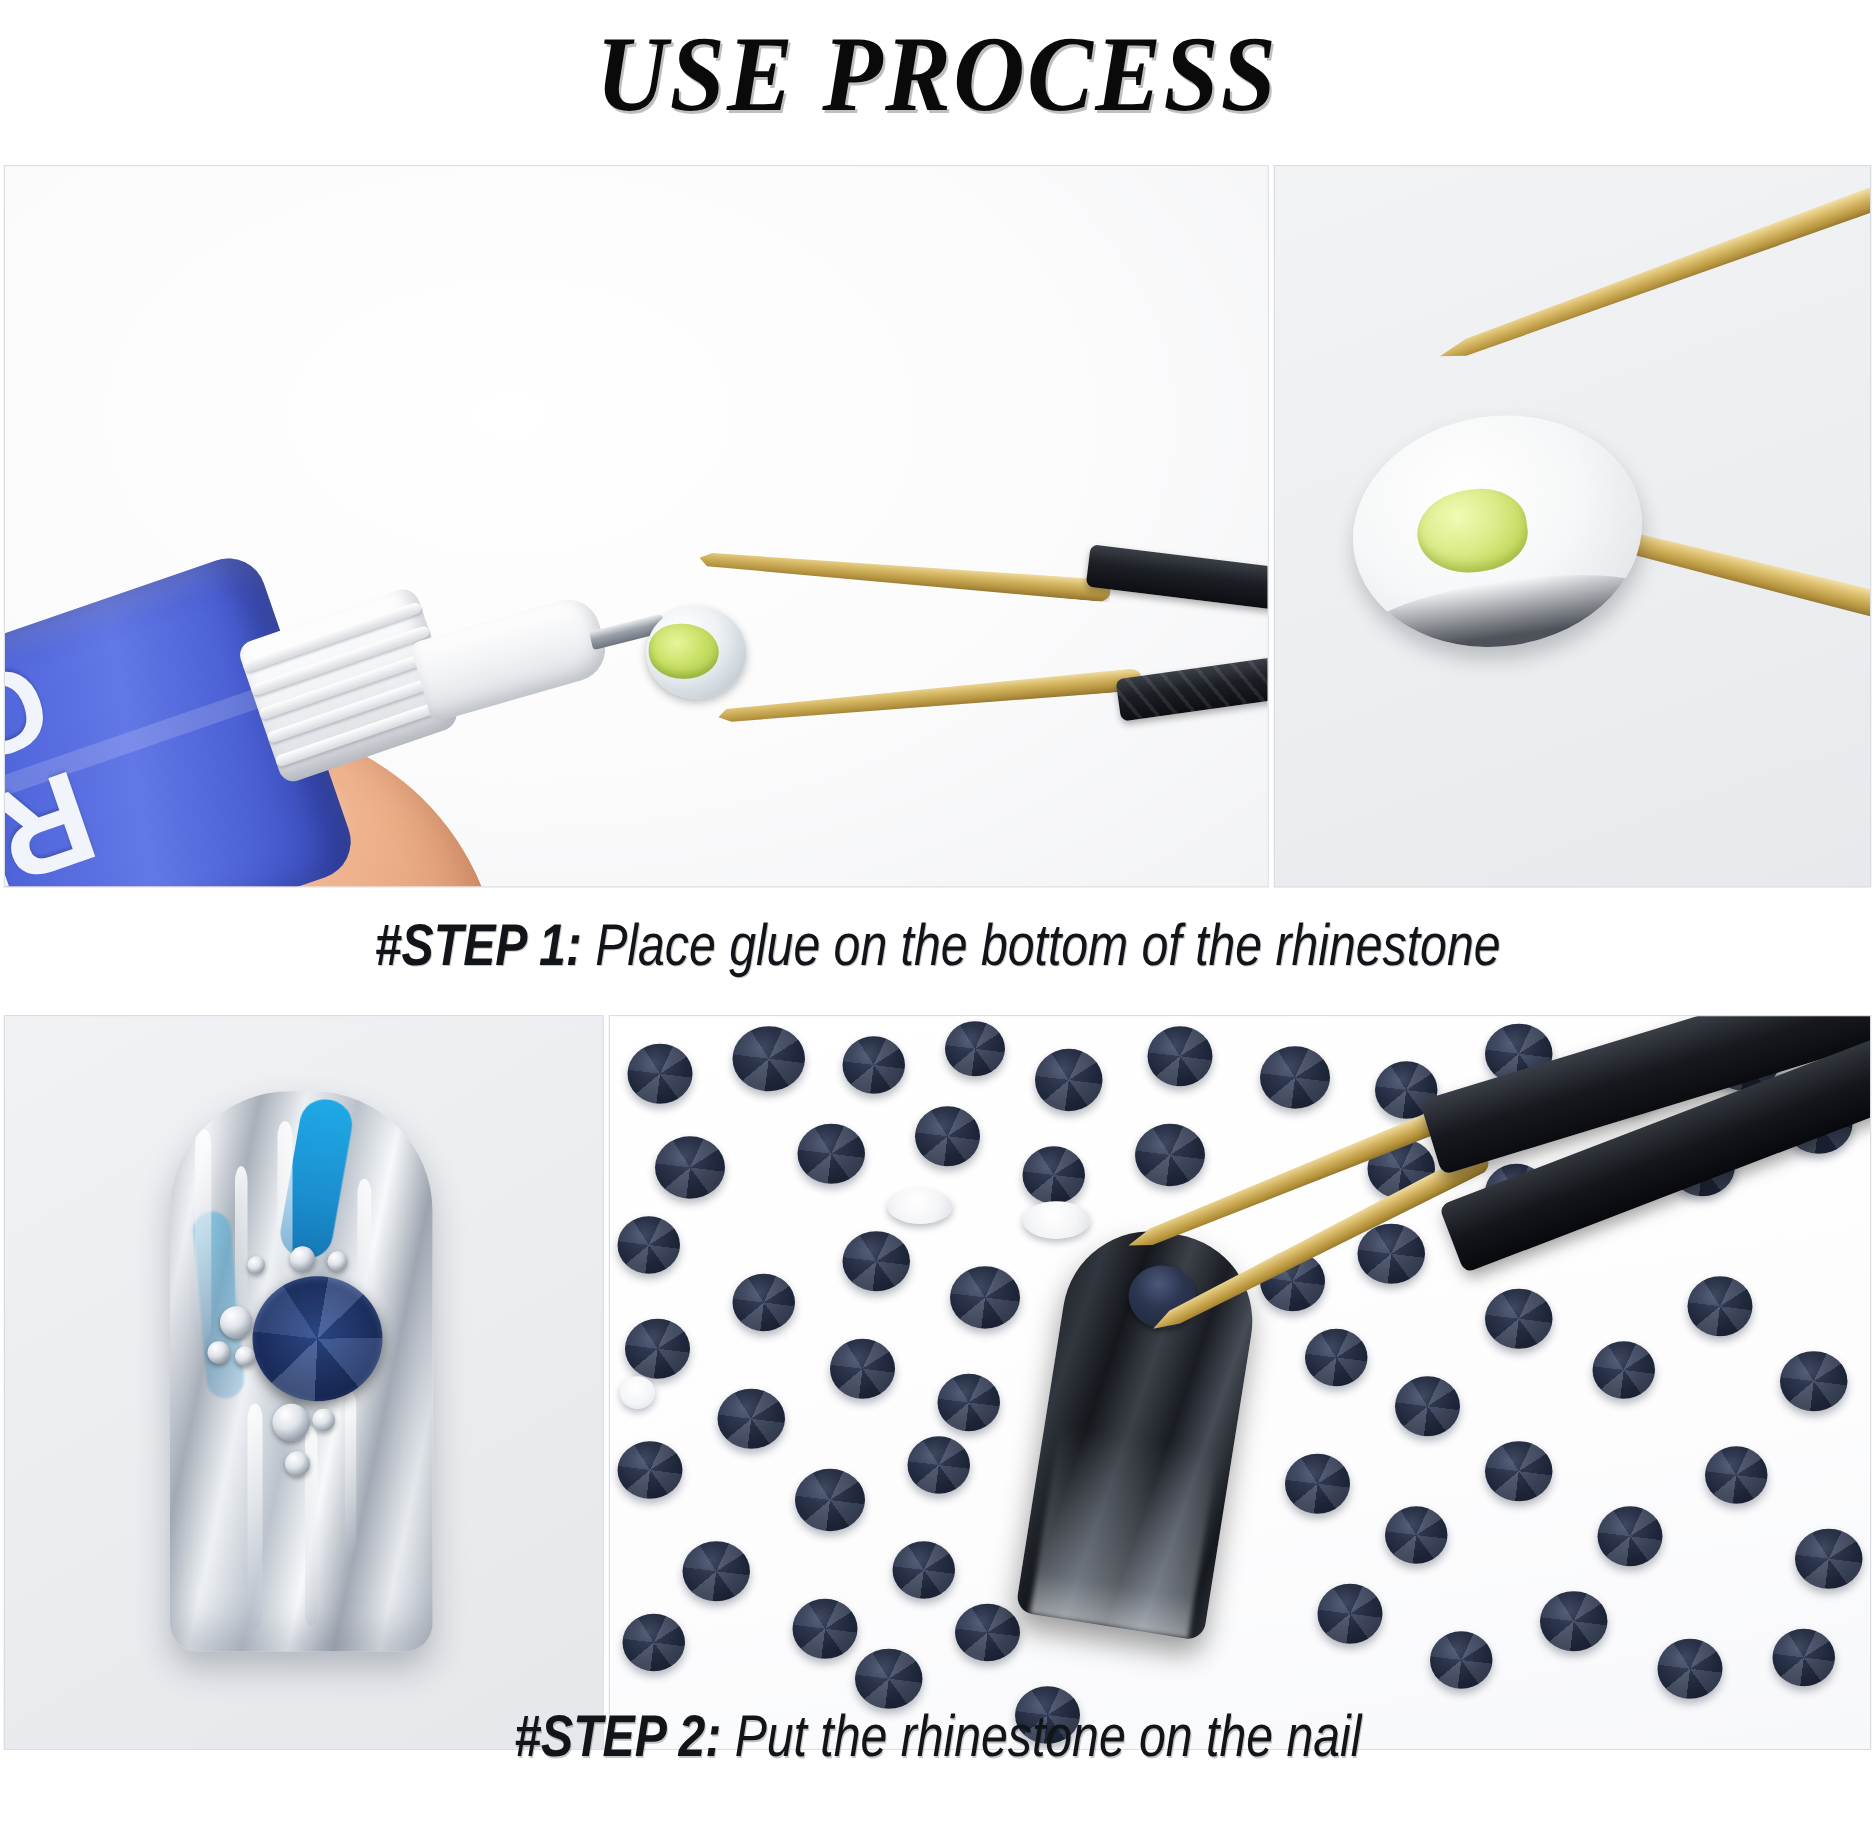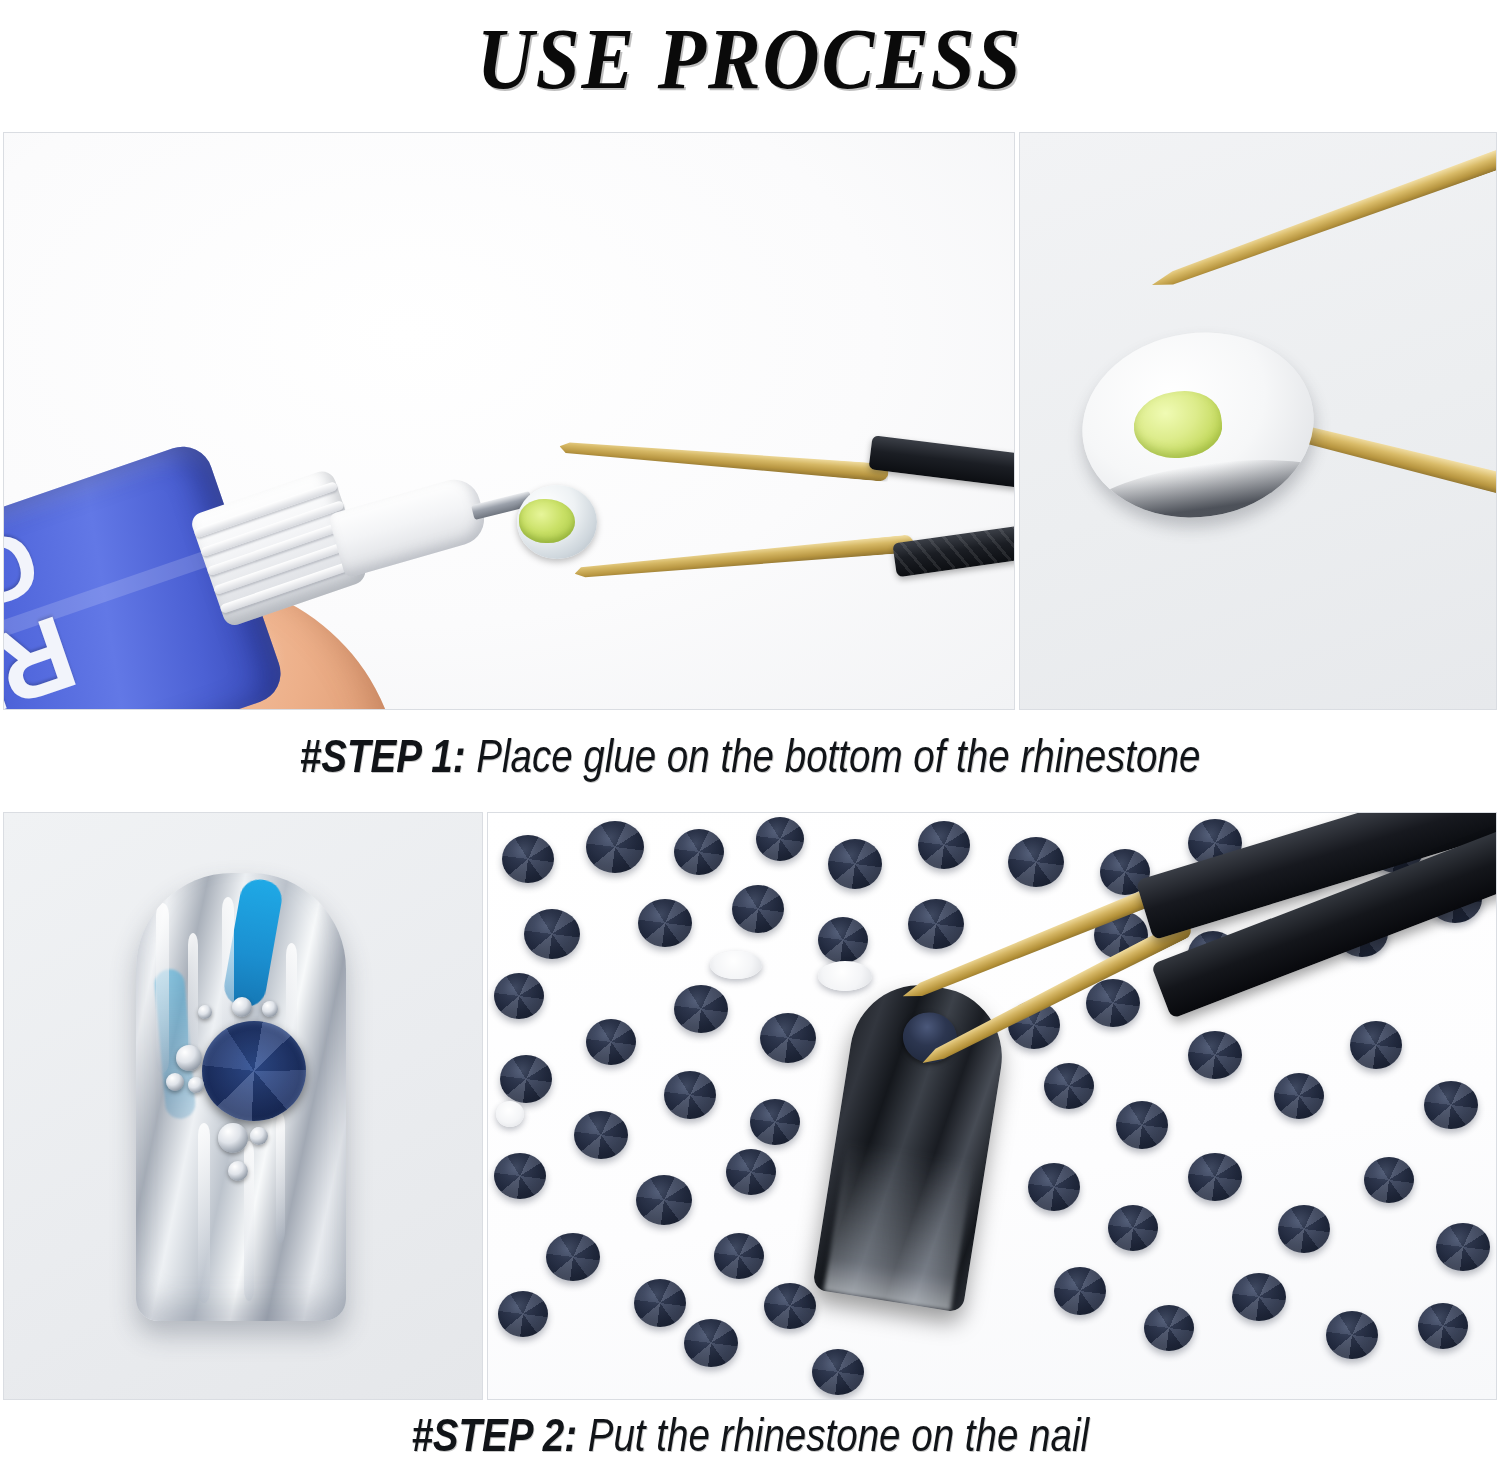--- a/index.html
+++ b/index.html
@@ -47,21 +47,21 @@
   .p-nail   {left:3px;   width:480px; background:#eceef1;}
   .p-scatter{left:487px; width:1010px;background:#fdfdfd;}
 
   
   .caption{
     position:absolute;left:0;width:1500px;
     display:flex;align-items:center;justify-content:center;
     white-space:nowrap;
   }
   .cap1{top:712px;height:86px;}
-  .cap2{top:1402px;height:64px;}
+  .cap2{top:1356px;height:64px;}
   .cap-inner{
     font-family:"Liberation Sans", sans-serif;
     font-style:italic;
     font-size:47px;
     color:#111418;
     transform:scaleX(0.82);
     line-height:1;
     text-shadow:1px 1px 0 rgba(0,0,0,0.22);
   }
   .cap-strong{font-weight:700;}

